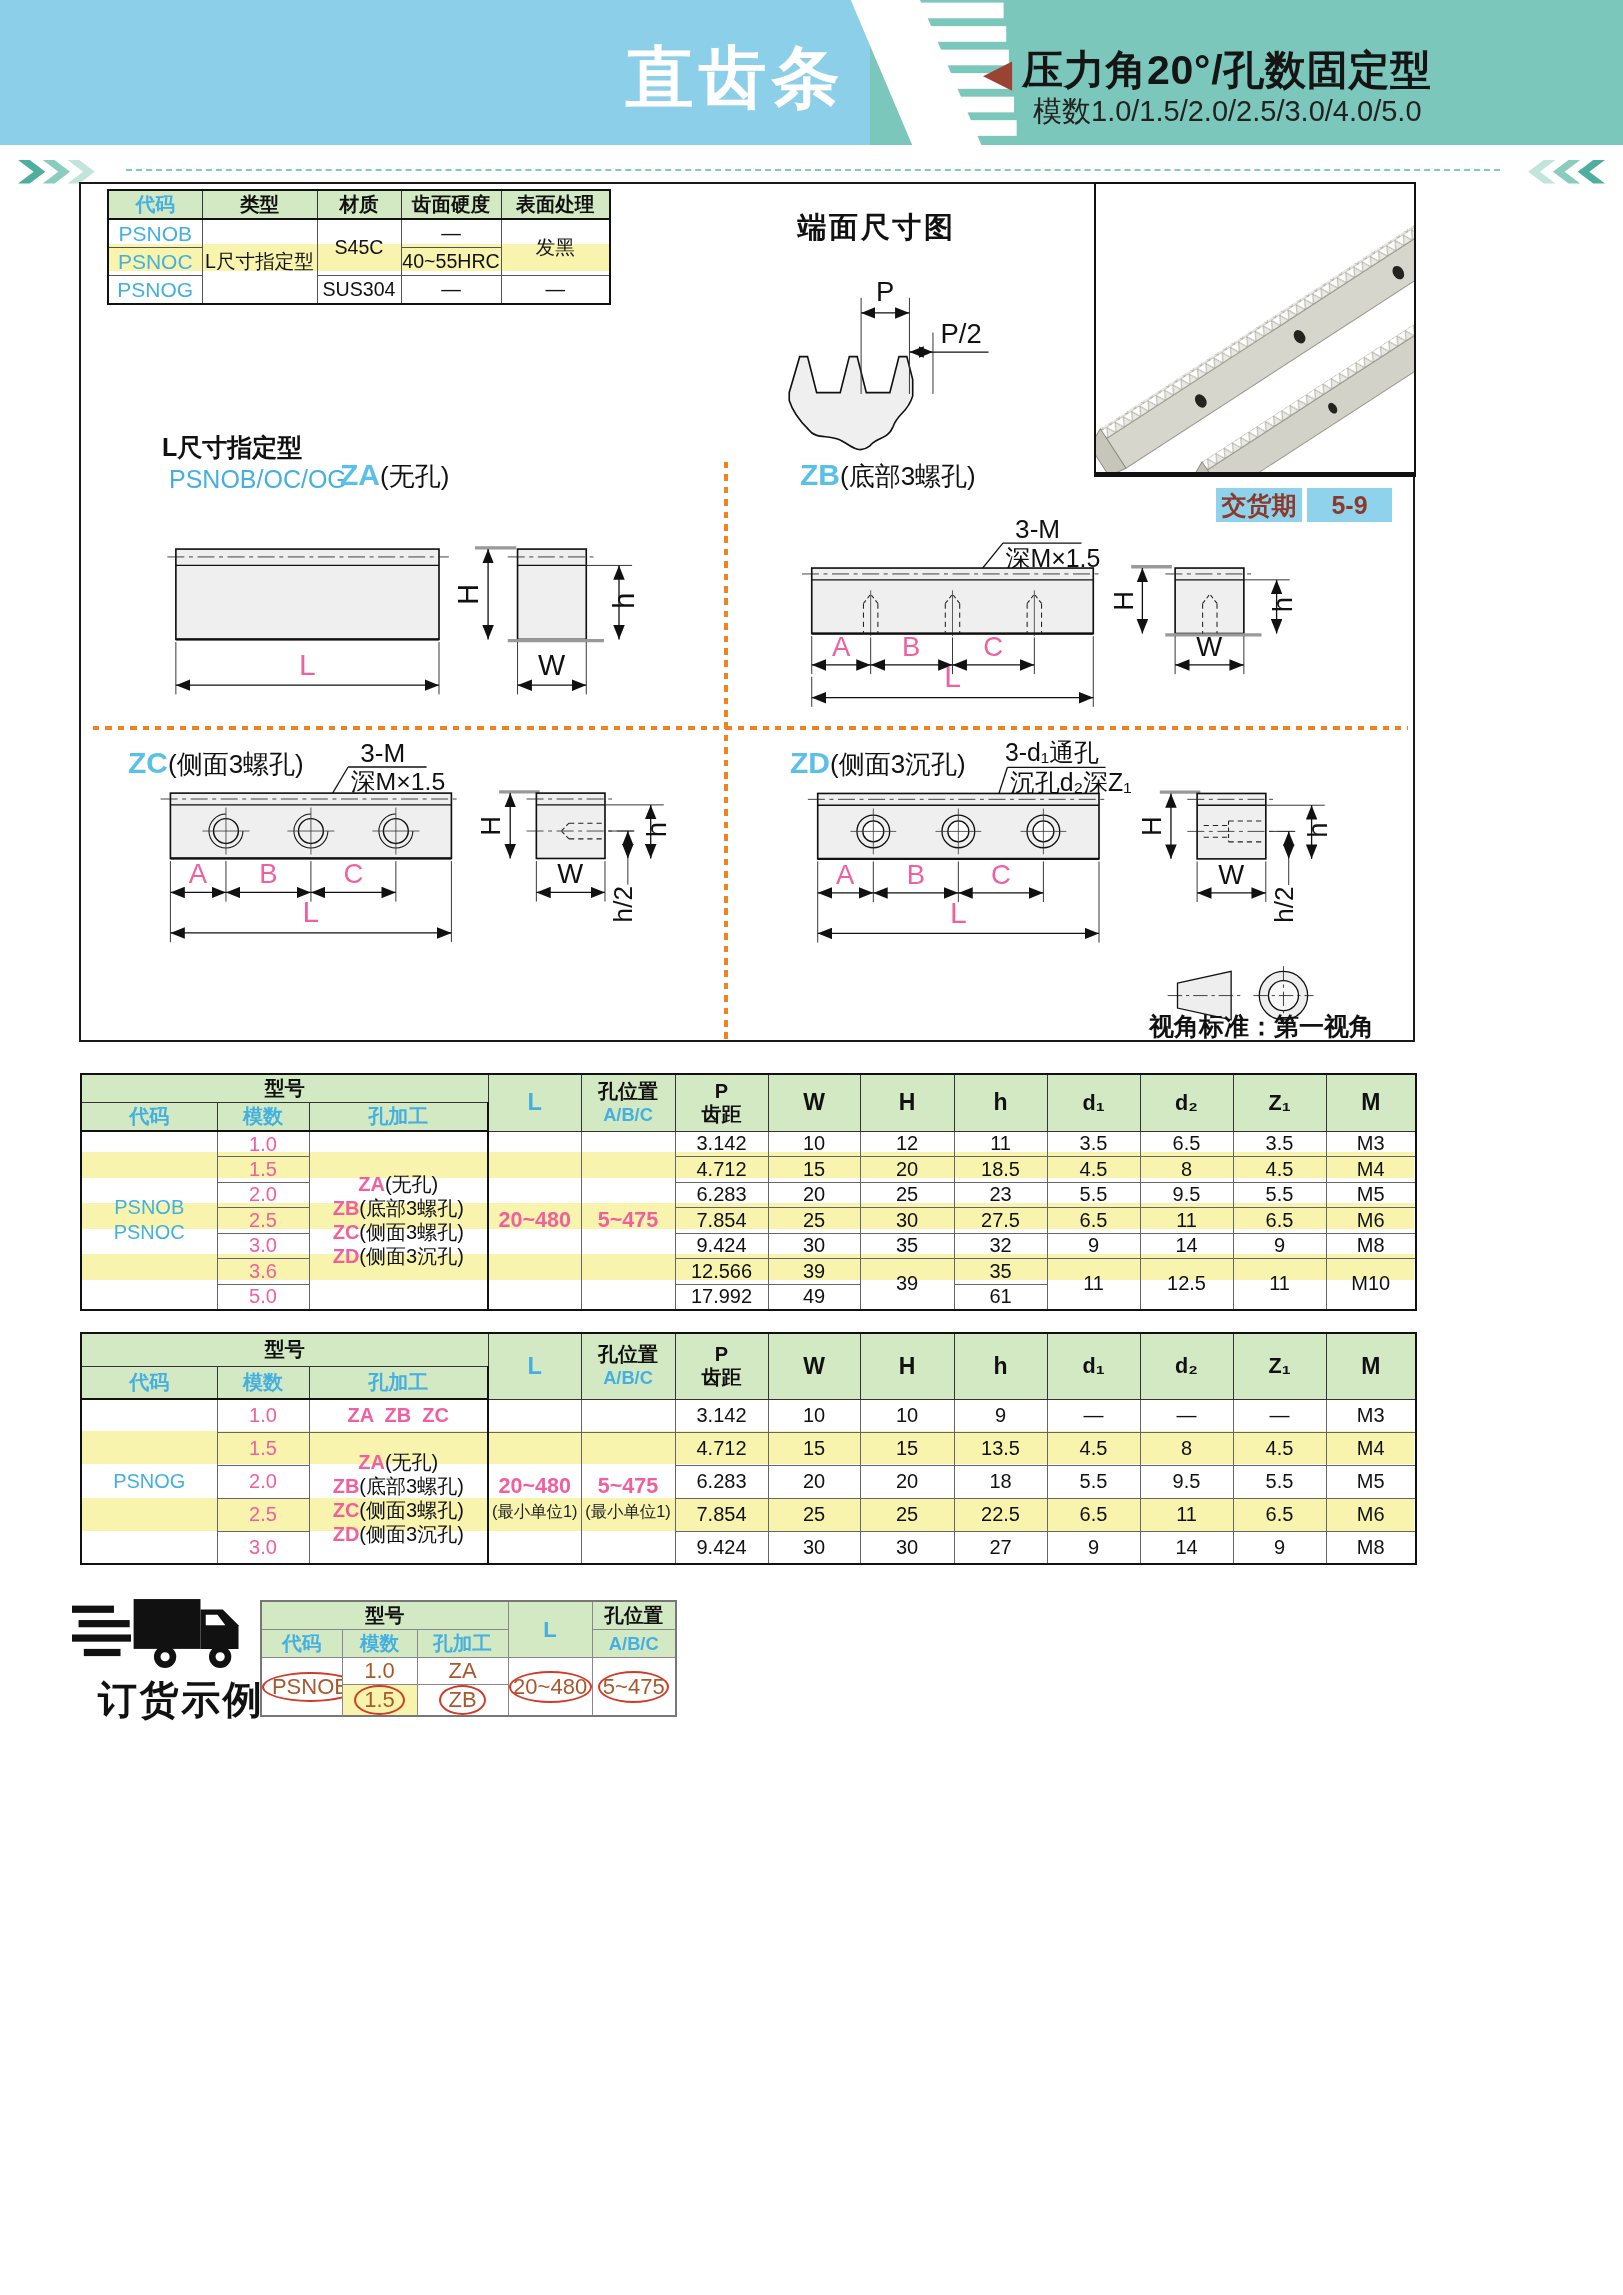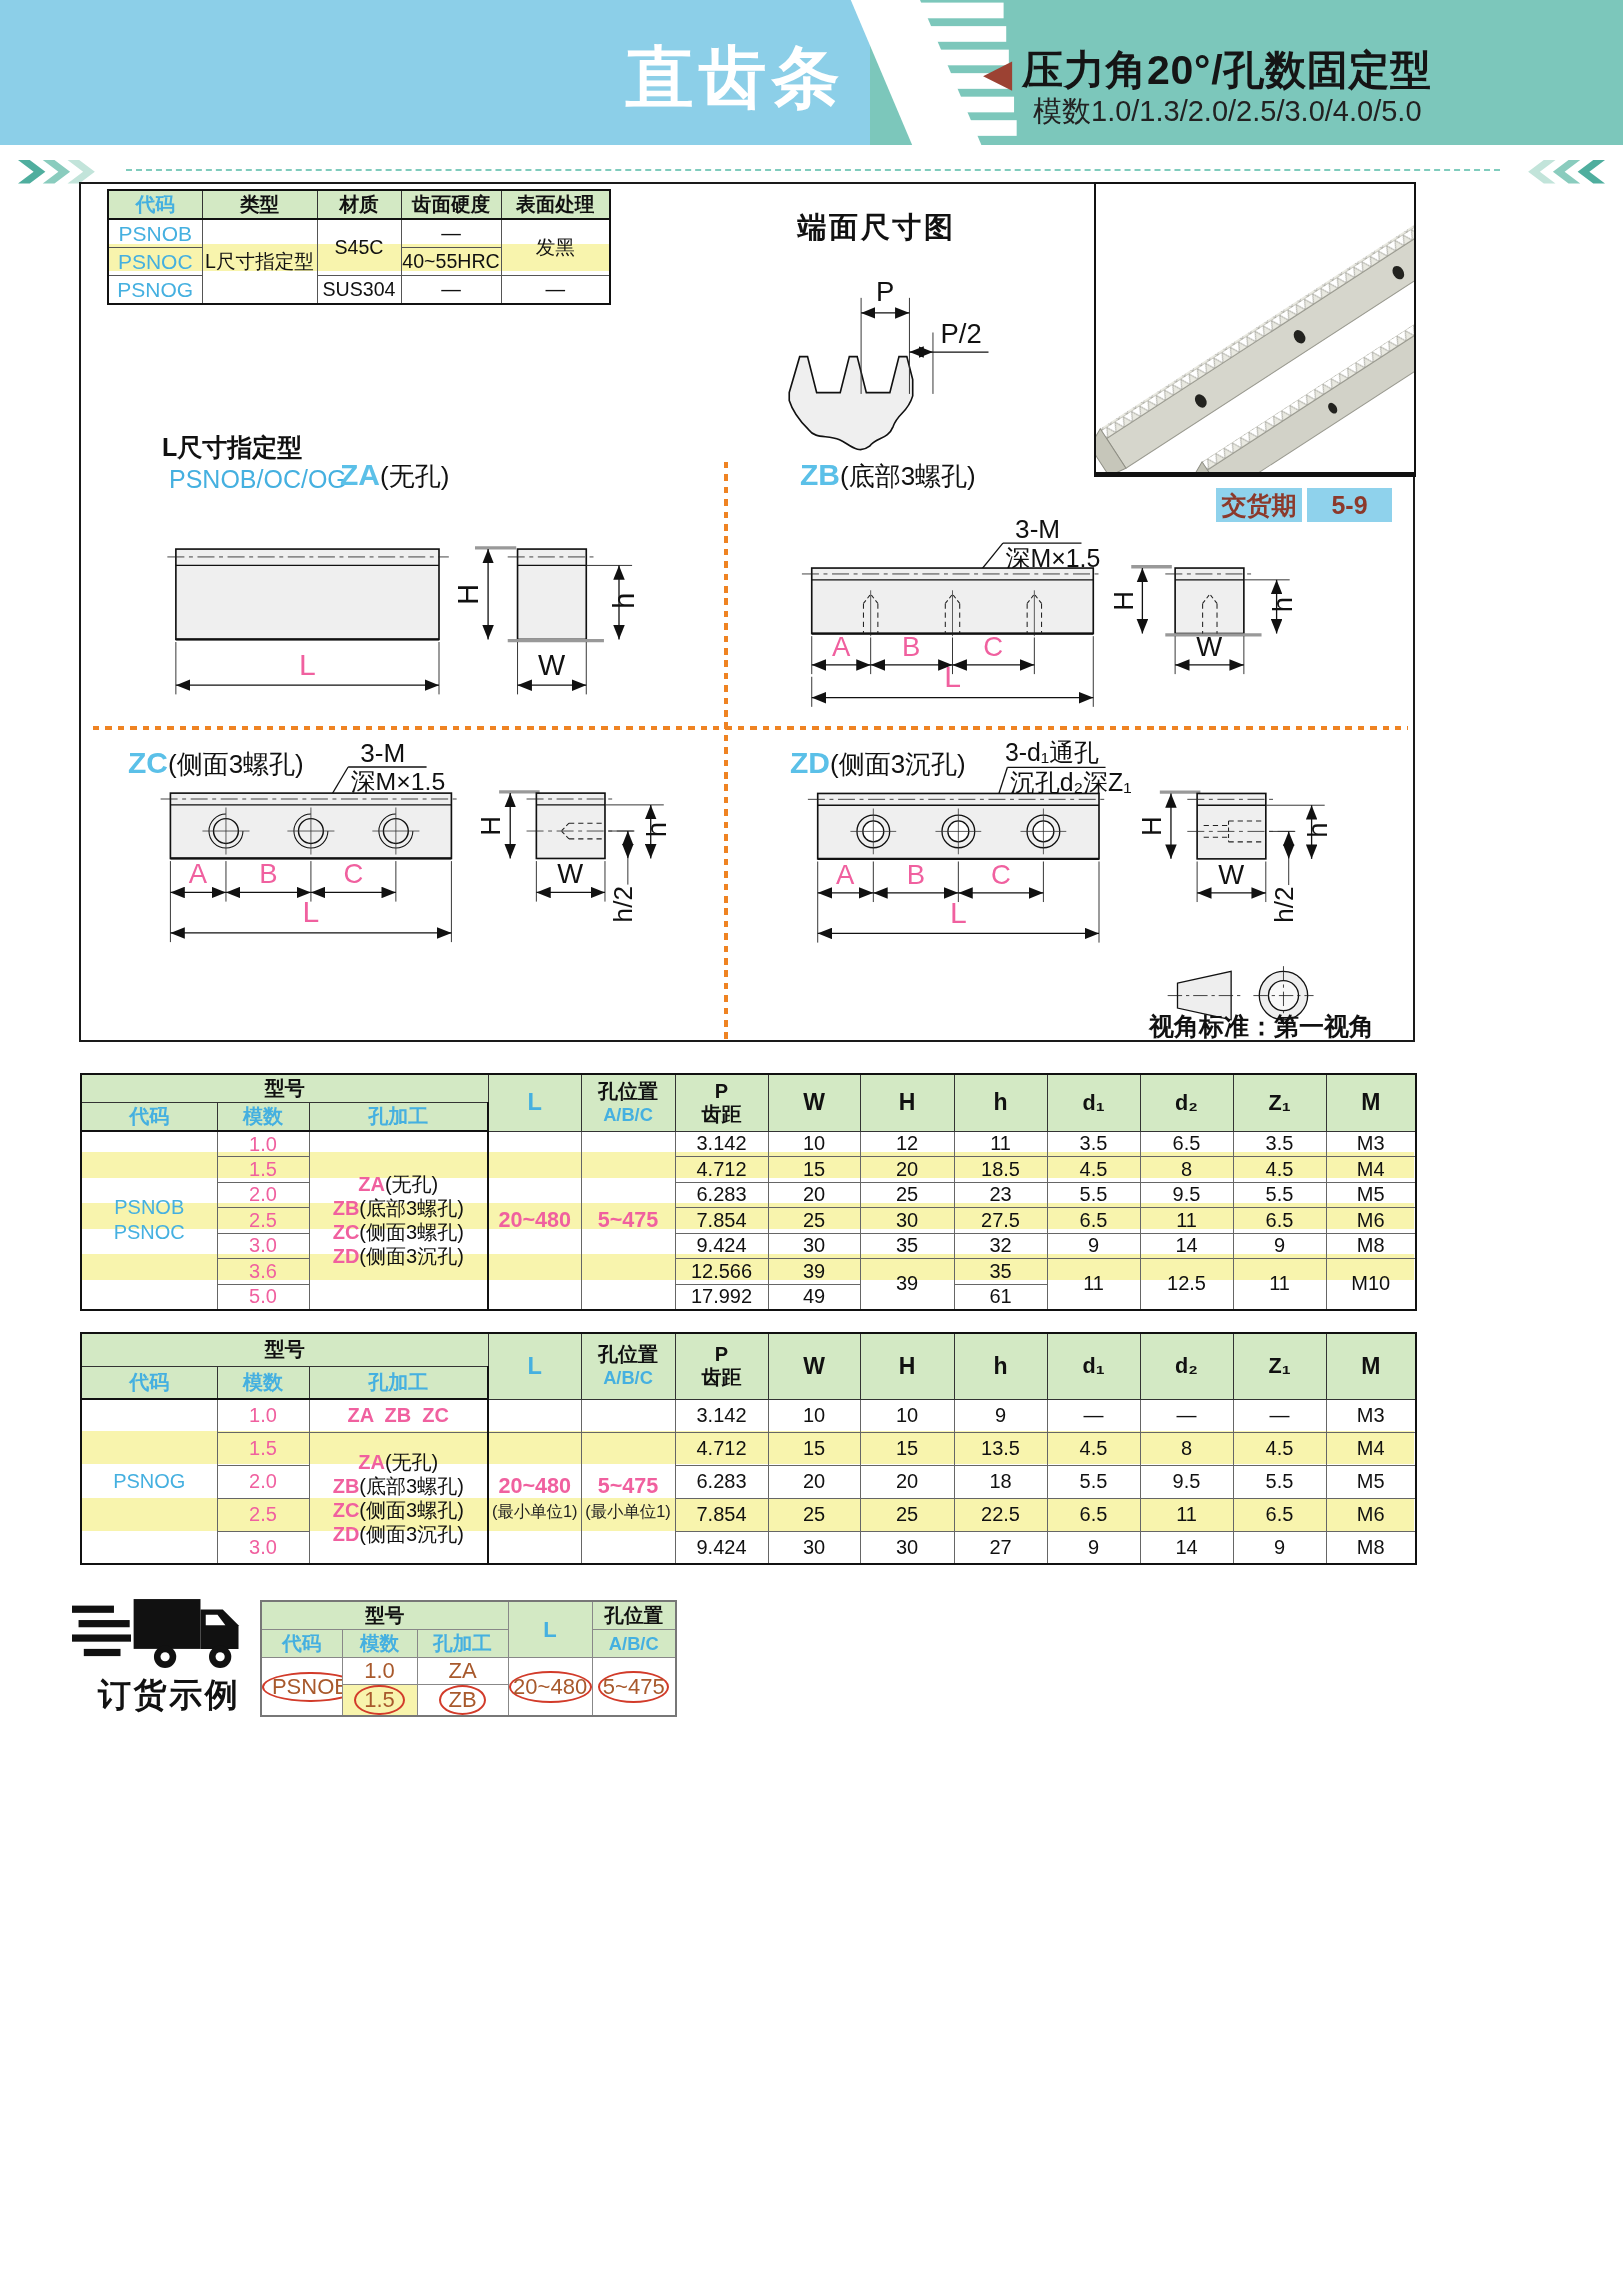--- a/index.html
+++ b/index.html
@@ -61,21 +61,21 @@
   .ex-table{width:414px;border:2px solid #777;}
   .ex-table th{background:#d3e9c4;font-size:19.6px;height:26px;border:1.3px solid #888;}
   .ex-table td{font-size:22px;border:1.3px solid #888;color:#a8592c;}
   .ex-table .yellow{background:#f8f4ad;}
   .circ{display:inline-block;border:2px solid #d23b2a;border-radius:50%;padding:0 7.9px;line-height:1.2;}
   .circ-wide{display:inline-block;border:2px solid #d23b2a;border-radius:50%;padding:0.7px 2.6px;line-height:1.2;}
   
   .badge{background:#8fd2ec;color:#8c392b;font-size:25px;font-weight:600;
          display:flex;align-items:center;justify-content:center;}
   
-  .order-label{left:98px;top:1673px;font-size:33px;font-weight:600;color:#111;letter-spacing:2.6px;}
+  .order-label{left:98px;top:1673px;font-size:39px;font-weight:600;color:#111;letter-spacing:2.6px;}
   .result-code{left:262px;top:1624px;font-size:33px;color:#4cb4e4;letter-spacing:1.3px;}
   
   text{font-family:"Liberation Sans","DejaVu Sans",sans-serif;}
   .svgt{fill:#111;}
   .svgt-pink{fill:#f0609f;}
   .photo-box{left:1094px;top:182px;width:318px;height:288px;border:2px solid #111;
              border-bottom:5.2px solid #111;background:#fff;overflow:hidden;}
 </style>
 </head>
 <body>
@@ -98,21 +98,21 @@
   <rect x="150" y="4" width="128" height="24" fill="#fff"></rect>
   <rect x="162" y="40" width="120" height="24" fill="#fff"></rect>
   <rect x="174" y="76" width="112" height="24" fill="#fff"></rect>
   <rect x="186" y="112" width="104" height="24" fill="#fff"></rect>
   <rect x="198" y="148" width="96" height="24" fill="#fff"></rect>
   <rect x="210" y="184" width="88" height="24" fill="#fff"></rect>
 </svg>
 <div class="abs page-title">直齿条</div>
 <div class="abs hdr-arrow">◀</div>
 <div class="abs hdr-sub1">压力角20°/孔数固定型</div>
-<div class="abs hdr-sub2">模数1.0/1.3/2.0/2.5/3.0/4.0/5.0</div>
+<div class="abs hdr-sub2">模数1.0/1.5/2.0/2.5/3.0/4.0/5.0</div>
 
 <svg class="abs" style="left:18.3px;top:160px" width="99" height="23.6" viewBox="0 0 152 36">
   <polygon points="0,0 18,0 42,18 18,36 0,36 24,18" fill="#4fae9e"></polygon>
   <polygon points="38,0 56,0 80,18 56,36 38,36 62,18" fill="#8accbe"></polygon>
   <polygon points="76,0 94,0 118,18 94,36 76,36 100,18" fill="#c2e4da"></polygon>
 </svg>
 <div class="abs divider-dash"></div>
 <svg class="abs" style="left:1506px;top:160px" width="99" height="23.6" viewBox="0 0 152 36">
   <g transform="translate(152,0) scale(-1,1)">
     <polygon points="0,0 18,0 42,18 18,36 0,36 24,18" fill="#4fae9e"></polygon>

